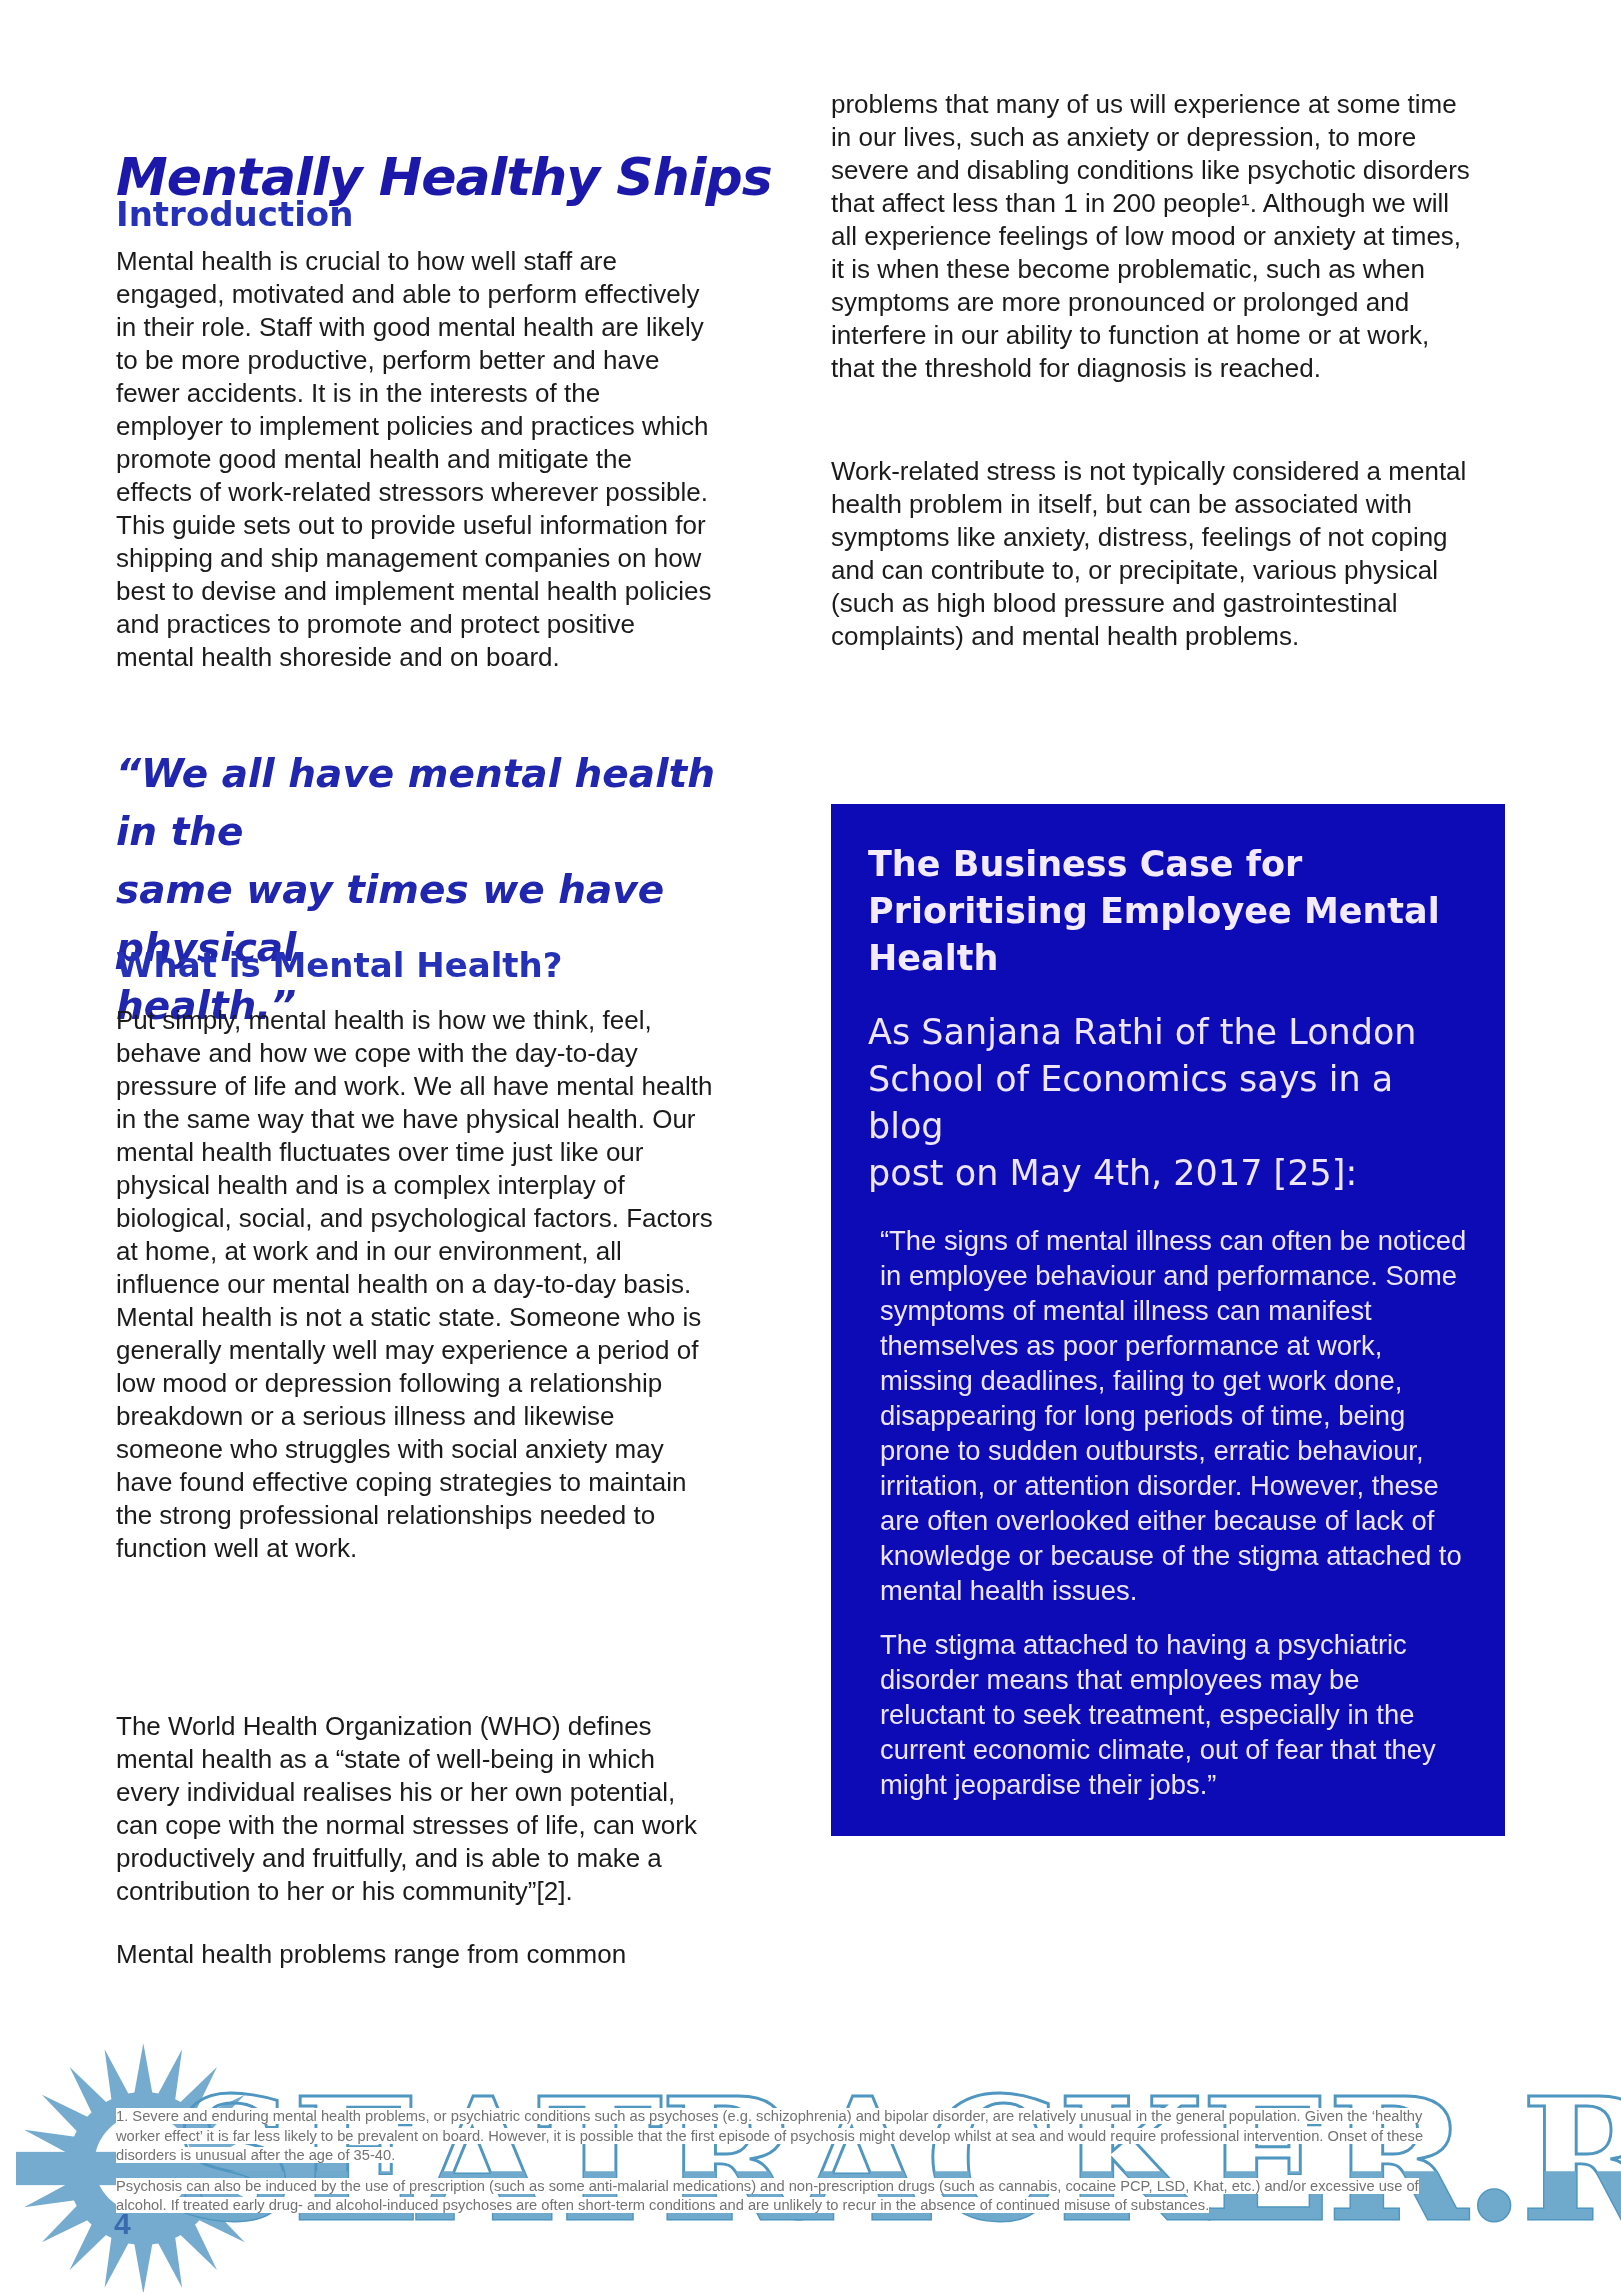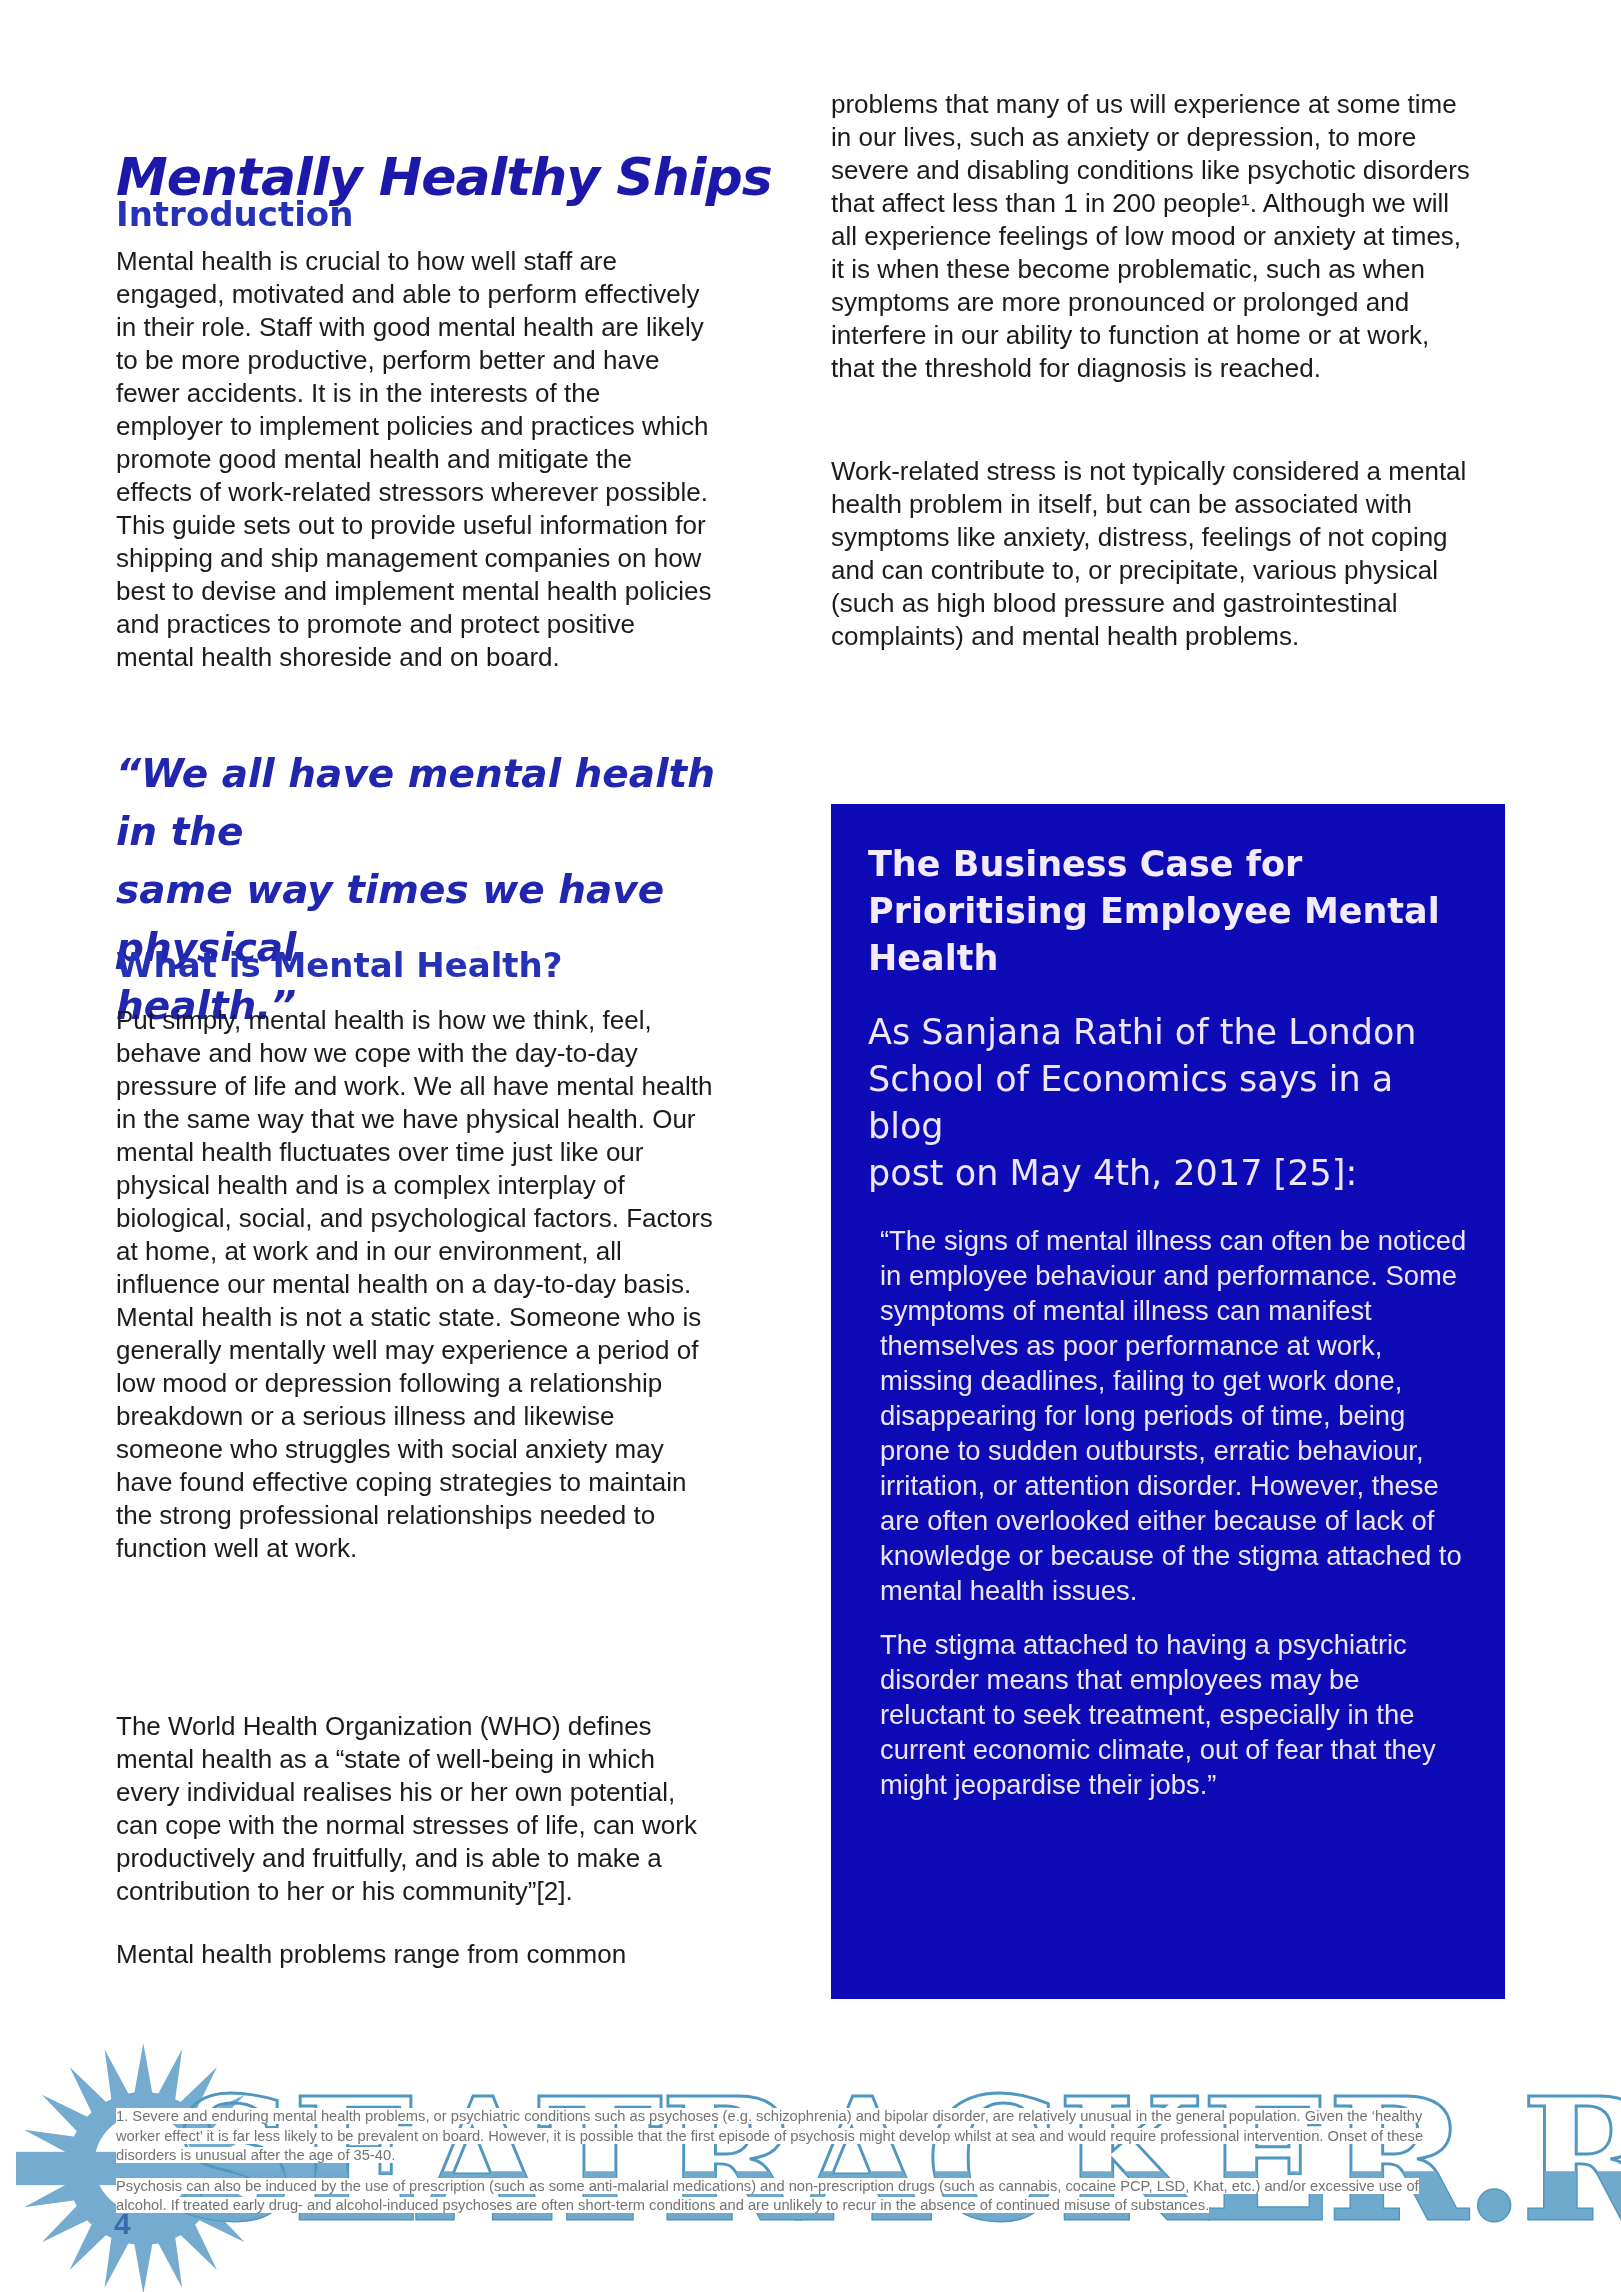--- a/index.html
+++ b/index.html
@@ -40,21 +40,21 @@
 
   .pull-quote {
     left: 116px; top: 745px; width: 627px;
     font-family: "DejaVu Sans", sans-serif;
     font-style: italic; font-weight: bold;
     font-size: 39px; line-height: 58px;
     color: #2026ad; white-space: pre-line;
   }
 
   .blue-box {
-    left: 831px; top: 804px; width: 674px; height: 1195px;
+    left: 831px; top: 804px; width: 674px; height: 1032px;
     background: #0c0bb6;
     padding: 37px 35px 0 37px;
   }
   .box-heading {
     font-family: "DejaVu Sans", sans-serif;
     font-weight: bold; font-size: 35px; line-height: 47px;
     color: #f3eafb; white-space: pre-line;
   }
   .box-subheading {
     margin-top: 27.4px;

